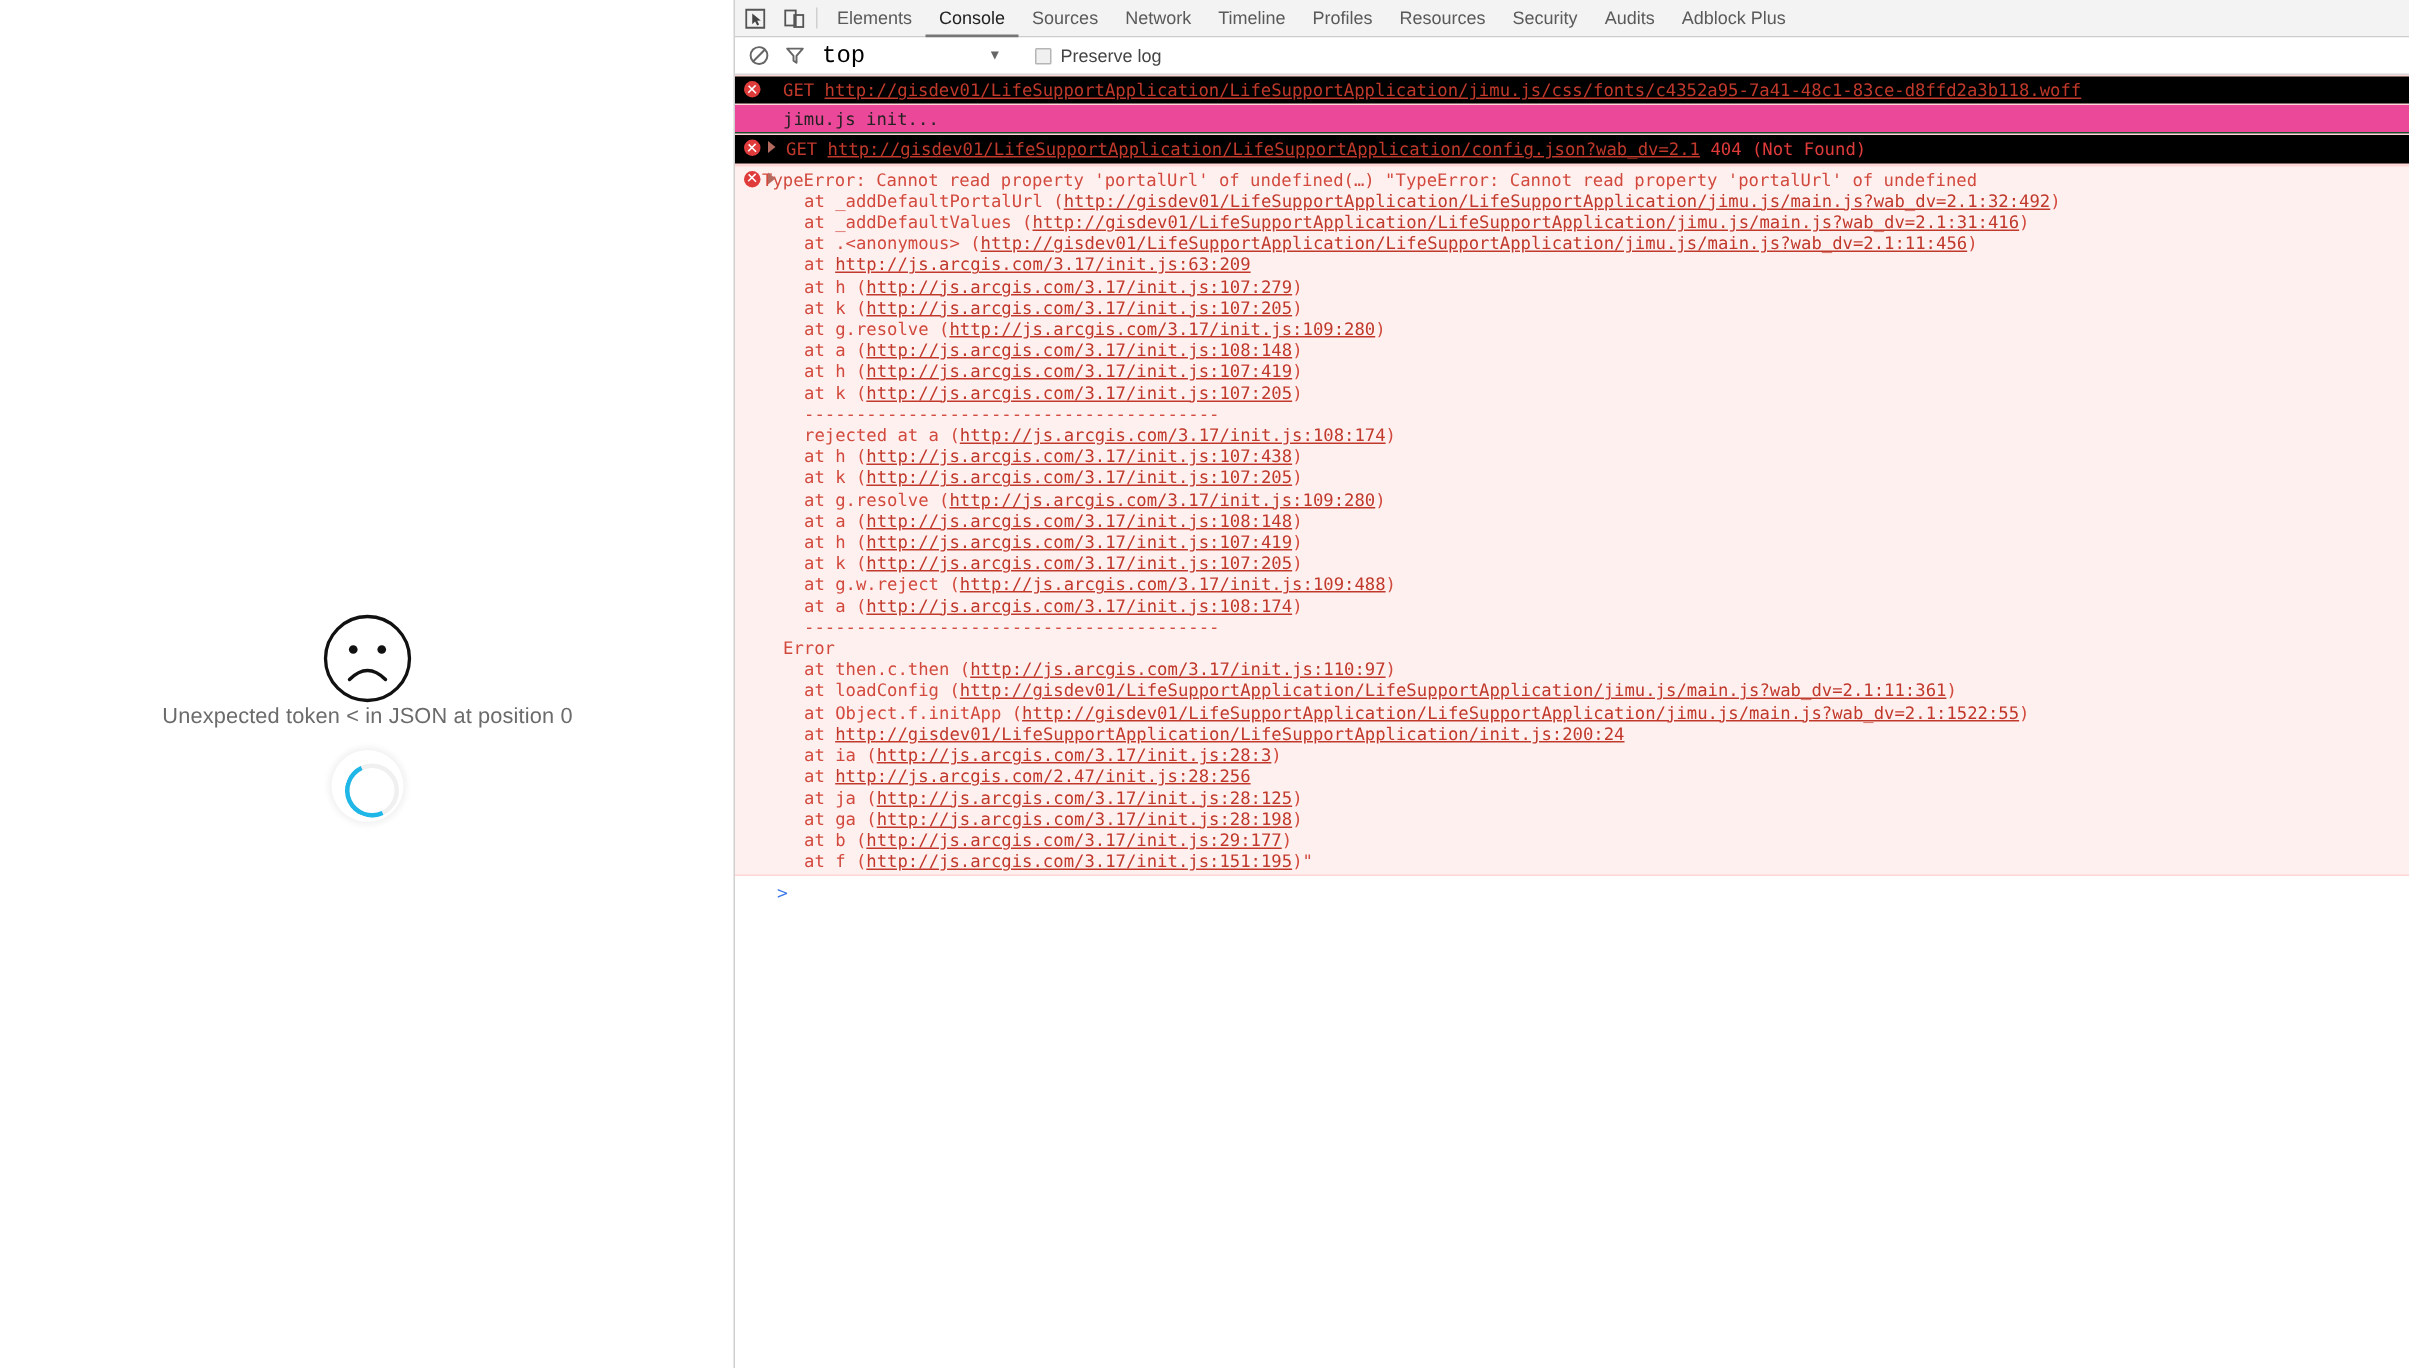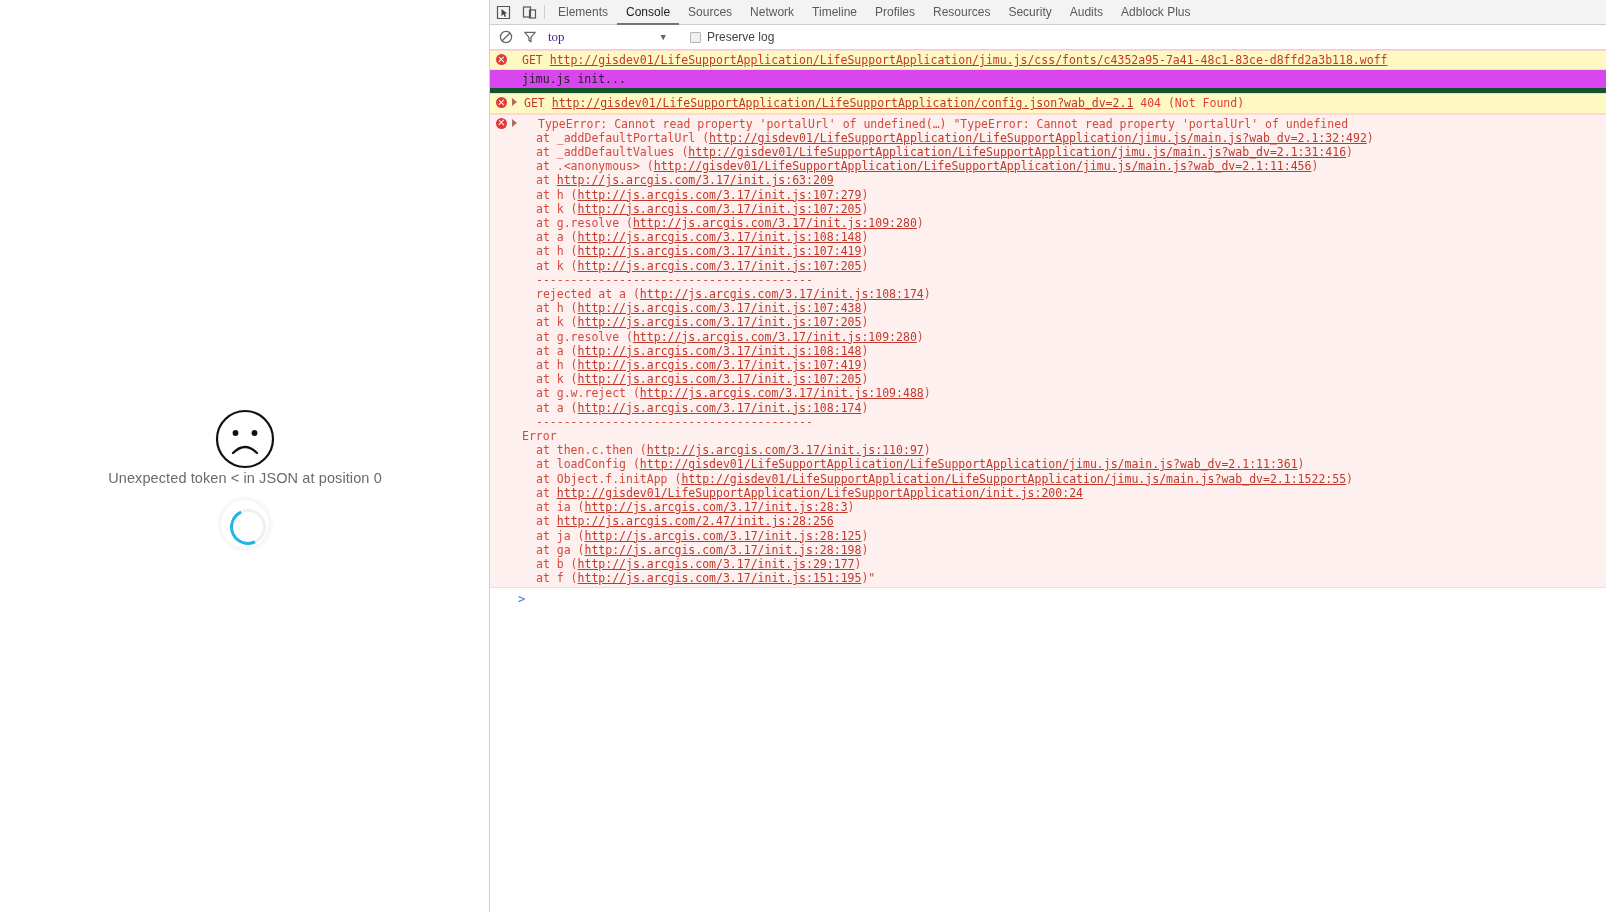--- a/index.html
+++ b/index.html
@@ -77,37 +77,37 @@
   
   #filterbar {
     height: 25px; background: #ffffff; border-bottom: 1px solid #d8d8d8;
     display: flex; align-items: center; flex: 0 0 25px; padding-left: 4px;
   }
   .fb-icon { width: 24px; display:flex; align-items:center; justify-content:center; cursor:pointer; }
   .ctx-select {
     display:flex; align-items:center; margin-left: 6px; cursor: pointer;
     min-width: 118px; justify-content: space-between;
   }
-  .ctx-label { font-family:Liberation Serif, serif; font-size:13px; color:#4c1d95; }
+  .ctx-label { font-family:Liberation Mono, monospace; font-size:16px; color:#000000; }
   .caret { font-size: 9px; color:#666; margin-left: 8px; }
   .preserve-wrap { display:flex; align-items:center; margin-left: 24px; cursor:pointer; }
   .cbox {
     width: 11px; height: 11px; border:1px solid #b5b5b5;
     background:#f0f0f0; border-radius:1px; margin-right:6px;
   }
   .preserve-label { font-family:"Liberation Sans",sans-serif; font-size:12px; color:#444; }
 
   
   #console {
     flex: 1 1 auto; overflow: hidden; background:#fff;
     font-family: "DejaVu Sans Mono", monospace; font-size: 11.5px;
   }
   .msg { position: relative; padding: 2px 0 2px 0; line-height: 14.2px; }
-  .msg.err { background: #fef9c3; border-top: 1px solid #ffd6d6; border-bottom: 1px solid #ffd6d6; color: #c0392b; }
-  .msg.log { background: #d946ef; color: #222; border-bottom:5px solid #14532d;}
+  .msg.err { background: #000000; border-top: 1px solid #ffd6d6; border-bottom: 1px solid #ffd6d6; color: #c0392b; }
+  .msg.log { background: #ec4899; color: #222; border-bottom:1px solid #14532d;}
   .msg.err-blk { background: #fff0f0; border-top: 1px solid #ffd6d6; border-bottom: 1px solid #ffd6d6; color: #d24a3d; }
   .gutter-icon { position:absolute; left: 6px; top: 3px; }
   .err-dot {
     width: 11px; height: 11px; border-radius:50%; background:#e03b3b;
     display:inline-block; position:relative;
   }
   .err-dot::before, .err-dot::after {
     content:""; position:absolute; left:2.3px; top:4.7px; width:6.5px; height:1.4px;
     background:#fff;
   }
@@ -213,21 +213,21 @@
 
       <div class="msg err">
         <span class="gutter-icon"><span class="err-dot"></span></span>
         <span class="tri"></span>
         <div class="mline ind" style="padding-left:34px;"><span class="verb">GET</span> <span class="lnk">http://gisdev01/LifeSupportApplication/LifeSupportApplication/config.json?wab_dv=2.1</span> <span class="status">404 (Not Found)</span></div>
       </div>
 
       <div class="msg err-blk">
         <span class="gutter-icon"><span class="err-dot"></span></span>
         <span class="tri"></span>
-        <div class="mline ind" style="padding-left:48px;">TypeError: Cannot read property 'portalUrl' of undefined(…) "TypeError: Cannot read property 'portalUrl' of undefined</div>
+        <div class="mline ind" style="padding-left:18px;">TypeError: Cannot read property 'portalUrl' of undefined(…) "TypeError: Cannot read property 'portalUrl' of undefined</div>
         <div id="stack-lines">
             <div class="mline ind"><span>at _addDefaultPortalUrl (</span><span class="lnk">http://gisdev01/LifeSupportApplication/LifeSupportApplication/jimu.js/main.js?wab_dv=2.1:32:492</span><span>)</span></div>
             <div class="mline ind"><span>at _addDefaultValues (</span><span class="lnk">http://gisdev01/LifeSupportApplication/LifeSupportApplication/jimu.js/main.js?wab_dv=2.1:31:416</span><span>)</span></div>
             <div class="mline ind"><span>at .&lt;anonymous&gt; (</span><span class="lnk">http://gisdev01/LifeSupportApplication/LifeSupportApplication/jimu.js/main.js?wab_dv=2.1:11:456</span><span>)</span></div>
             <div class="mline ind"><span>at </span><span class="lnk">http://js.arcgis.com/3.17/init.js:63:209</span><span></span></div>
             <div class="mline ind"><span>at h (</span><span class="lnk">http://js.arcgis.com/3.17/init.js:107:279</span><span>)</span></div>
             <div class="mline ind"><span>at k (</span><span class="lnk">http://js.arcgis.com/3.17/init.js:107:205</span><span>)</span></div>
             <div class="mline ind"><span>at g.resolve (</span><span class="lnk">http://js.arcgis.com/3.17/init.js:109:280</span><span>)</span></div>
             <div class="mline ind"><span>at a (</span><span class="lnk">http://js.arcgis.com/3.17/init.js:108:148</span><span>)</span></div>
             <div class="mline ind"><span>at h (</span><span class="lnk">http://js.arcgis.com/3.17/init.js:107:419</span><span>)</span></div>

